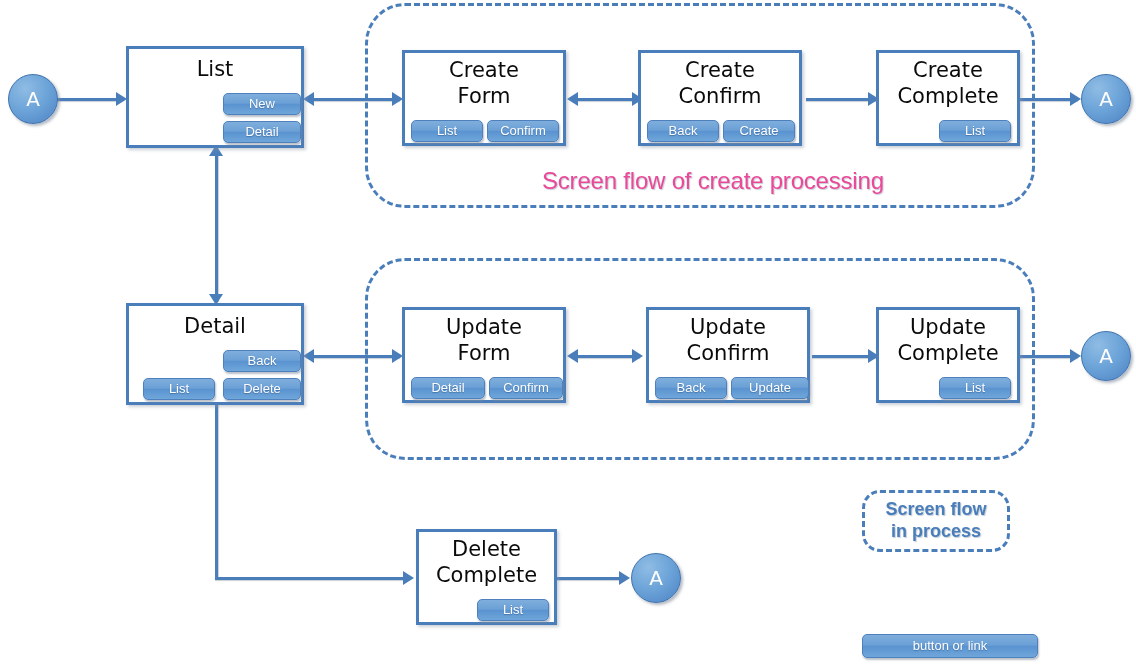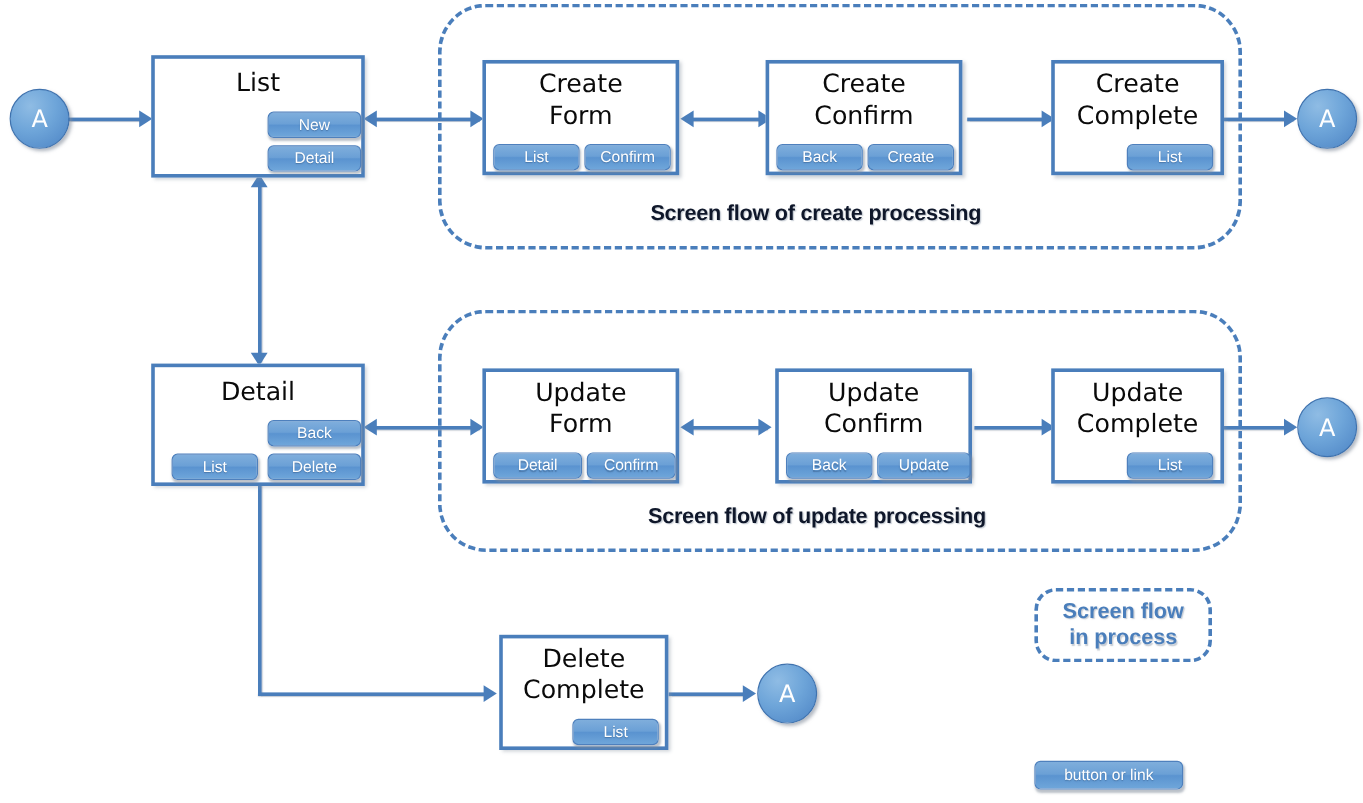--- a/index.html
+++ b/index.html
@@ -13,23 +13,23 @@
   
   .proc-group{
     position:absolute;
     border:3px dashed #4A7EBB;
     border-radius:40px;
     box-sizing:border-box;
     background:transparent;
   }
   .proc-caption{
     position:absolute;
-    color:#0f172a;
-    font-size:18px;
-    font-weight:bold;
+    color:#ec4899;
+    font-size:24px;
+    font-weight:normal;
     white-space:nowrap;
     text-shadow:1px 1px 1px rgba(150,160,175,.55);
     letter-spacing:-0.2px;
   }
 
   
   .screen{
     position:absolute;
     border:3px solid #4A7EBB;
     background:#ffffff;
@@ -100,21 +100,20 @@
 </style>
 </head>
 <body>
 
 <div id="stage">
 
   <div class="proc-group" style="left:365px;top:3px;width:670px;height:205px;"></div>
   <div class="proc-caption" style="left:542px;top:167px;">Screen flow of create processing</div>
 
   <div class="proc-group" style="left:365px;top:258px;width:670px;height:202px;"></div>
-  <div class="proc-caption" style="left:540px;top:420px;">Screen flow of update processing</div>
 
   <div class="hline" style="left:56px;top:98px;width:62px;"></div>
   <div class="arrow-r" style="left:116px;top:92px;"></div>
 
   <div class="hline" style="left:308px;top:98px;width:92px;"></div>
   <div class="arrow-l" style="left:303px;top:92px;"></div>
   <div class="arrow-r" style="left:392px;top:92px;"></div>
 
   <div class="hline" style="left:572px;top:98px;width:68px;"></div>
   <div class="arrow-l" style="left:567px;top:92px;"></div>
@@ -222,15 +221,15 @@
     <div class="title" style="top:31px;">Complete</div>
     <div class="btn" style="left:58px;top:67px;width:72px;">List</div>
   </div>
 
   <div class="legend-dashed" style="left:862px;top:490px;width:148px;height:62px;">
     <div class="lbl">Screen flow</div>
     <div class="lbl" style="top:26px;">in process</div>
   </div>
 
 
-  <div class="btn" style="left:862px;top:634px;width:124px;height:24px;line-height:22px;">button or link</div>
+  <div class="btn" style="left:862px;top:634px;width:176px;height:24px;line-height:22px;">button or link</div>
 
 </div>
 
 </body></html>

